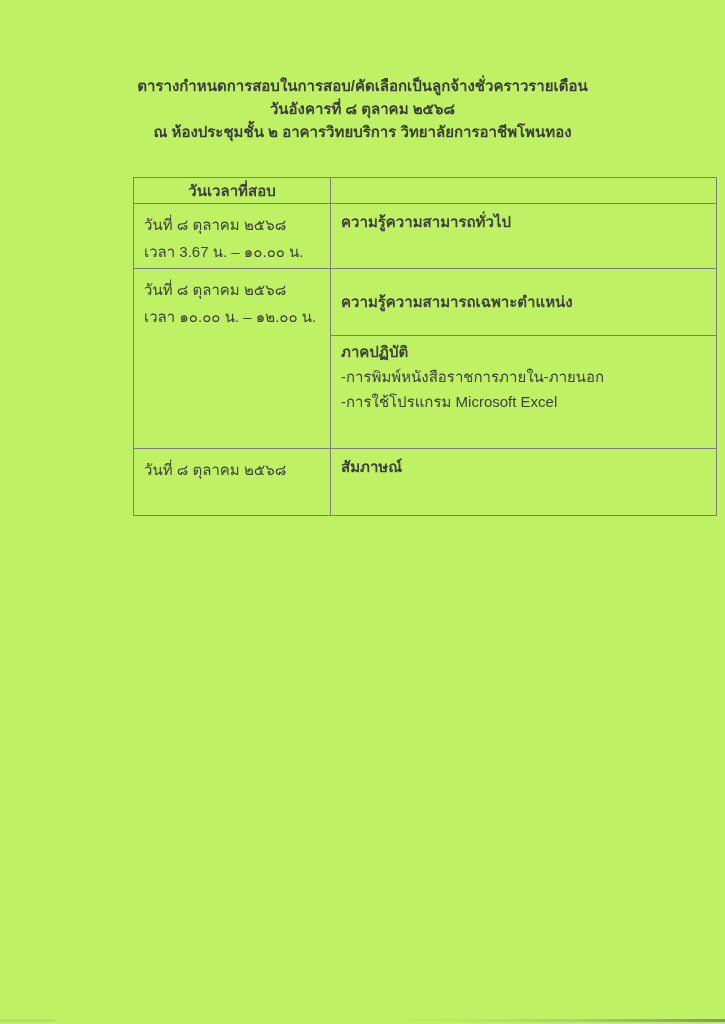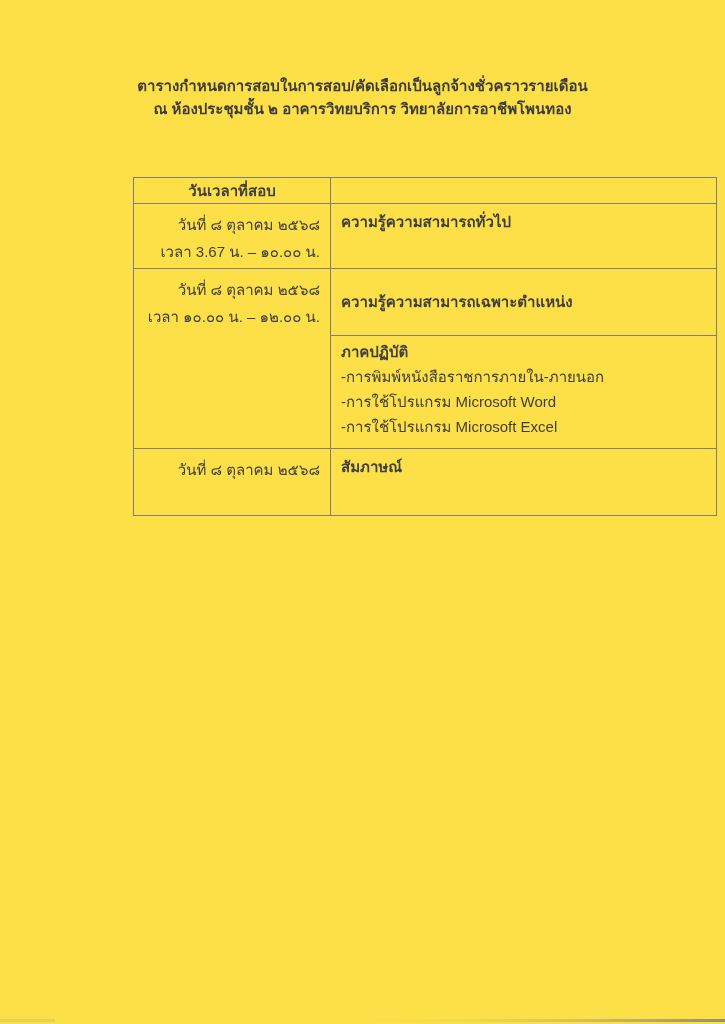--- a/index.html
+++ b/index.html
@@ -4,21 +4,21 @@
 <style>
   html, body {
     margin: 0;
     padding: 0;
     background: #ffffff;
   }
   .sheet {
     position: relative;
     width: 725px;
     height: 1024px;
-    background: #fde047;
+    background: #bef264;
     overflow: hidden;
     font-family: "Liberation Sans", sans-serif;
     color: #3a3a3a;
   }
   
   .title-block {
     position: absolute;
     top: 74px;
     left: 0;
     width: 100%;
@@ -51,21 +51,20 @@
   .bt   { border-top: 1px solid #7e7e7e; }
   .head-cell {
     display: flex;
     align-items: center;
     justify-content: center;
     font-weight: bold;
   }
   .datetime-cell {
     padding-top: 7px;
     line-height: 27px;
-    text-align: right;
   }
   .subject-cell {
     padding-top: 7px;
     font-weight: bold;
     line-height: 22px;
   }
   .subject-cell-mid {
     display: flex;
     align-items: center;
     font-weight: bold;
@@ -101,20 +100,21 @@
     background: rgba(150,150,150,0.22);
   }
 </style>
 </head>
 <body>
 
 <div class="sheet">
 
   <div class="title-block">
     <div>ตารางกำหนดการสอบในการสอบ/คัดเลือกเป็นลูกจ้างชั่วคราวรายเดือน</div>
+    <div>วันอังคารที่  ๘  ตุลาคม  ๒๕๖๘</div>
     <div>ณ  ห้องประชุมชั้น  ๒  อาคารวิทยบริการ  วิทยาลัยการอาชีพโพนทอง</div>
   </div>
 
   <div class="exam-table">
 
     <div class="cell col1 head-cell gc1">วันเวลาที่สอบ</div>
 
     <div class="cell col1 bt datetime-cell gc1">
       <div>วันที่  ๘  ตุลาคม  ๒๕๖๘</div>
       <div>เวลา  3.67 น. – ๑๐.๐๐ น.</div>
@@ -122,21 +122,20 @@
     <div class="cell bt subject-cell gc2">ความรู้ความสามารถทั่วไป</div>
 
     <div class="cell col1 bt datetime-cell r2c1">
       <div>วันที่  ๘  ตุลาคม  ๒๕๖๘</div>
       <div>เวลา  ๑๐.๐๐ น. – ๑๒.๐๐ น.</div>
     </div>
     <div class="cell bt subject-cell-mid gc2">ความรู้ความสามารถเฉพาะตำแหน่ง</div>
     <div class="cell bt practical-cell gc2">
       <div class="practical-title">ภาคปฏิบัติ</div>
       <div>-การพิมพ์หนังสือราชการภายใน-ภายนอก</div>
-      <div>-การใช้โปรแกรม Microsoft Word</div>
       <div>-การใช้โปรแกรม Microsoft Excel</div>
     </div>
 
     <div class="cell col1 bt datetime-cell gc1">
       <div>วันที่  ๘  ตุลาคม  ๒๕๖๘</div>
     </div>
     <div class="cell bt subject-cell gc2">สัมภาษณ์</div>
 
   </div>
 

